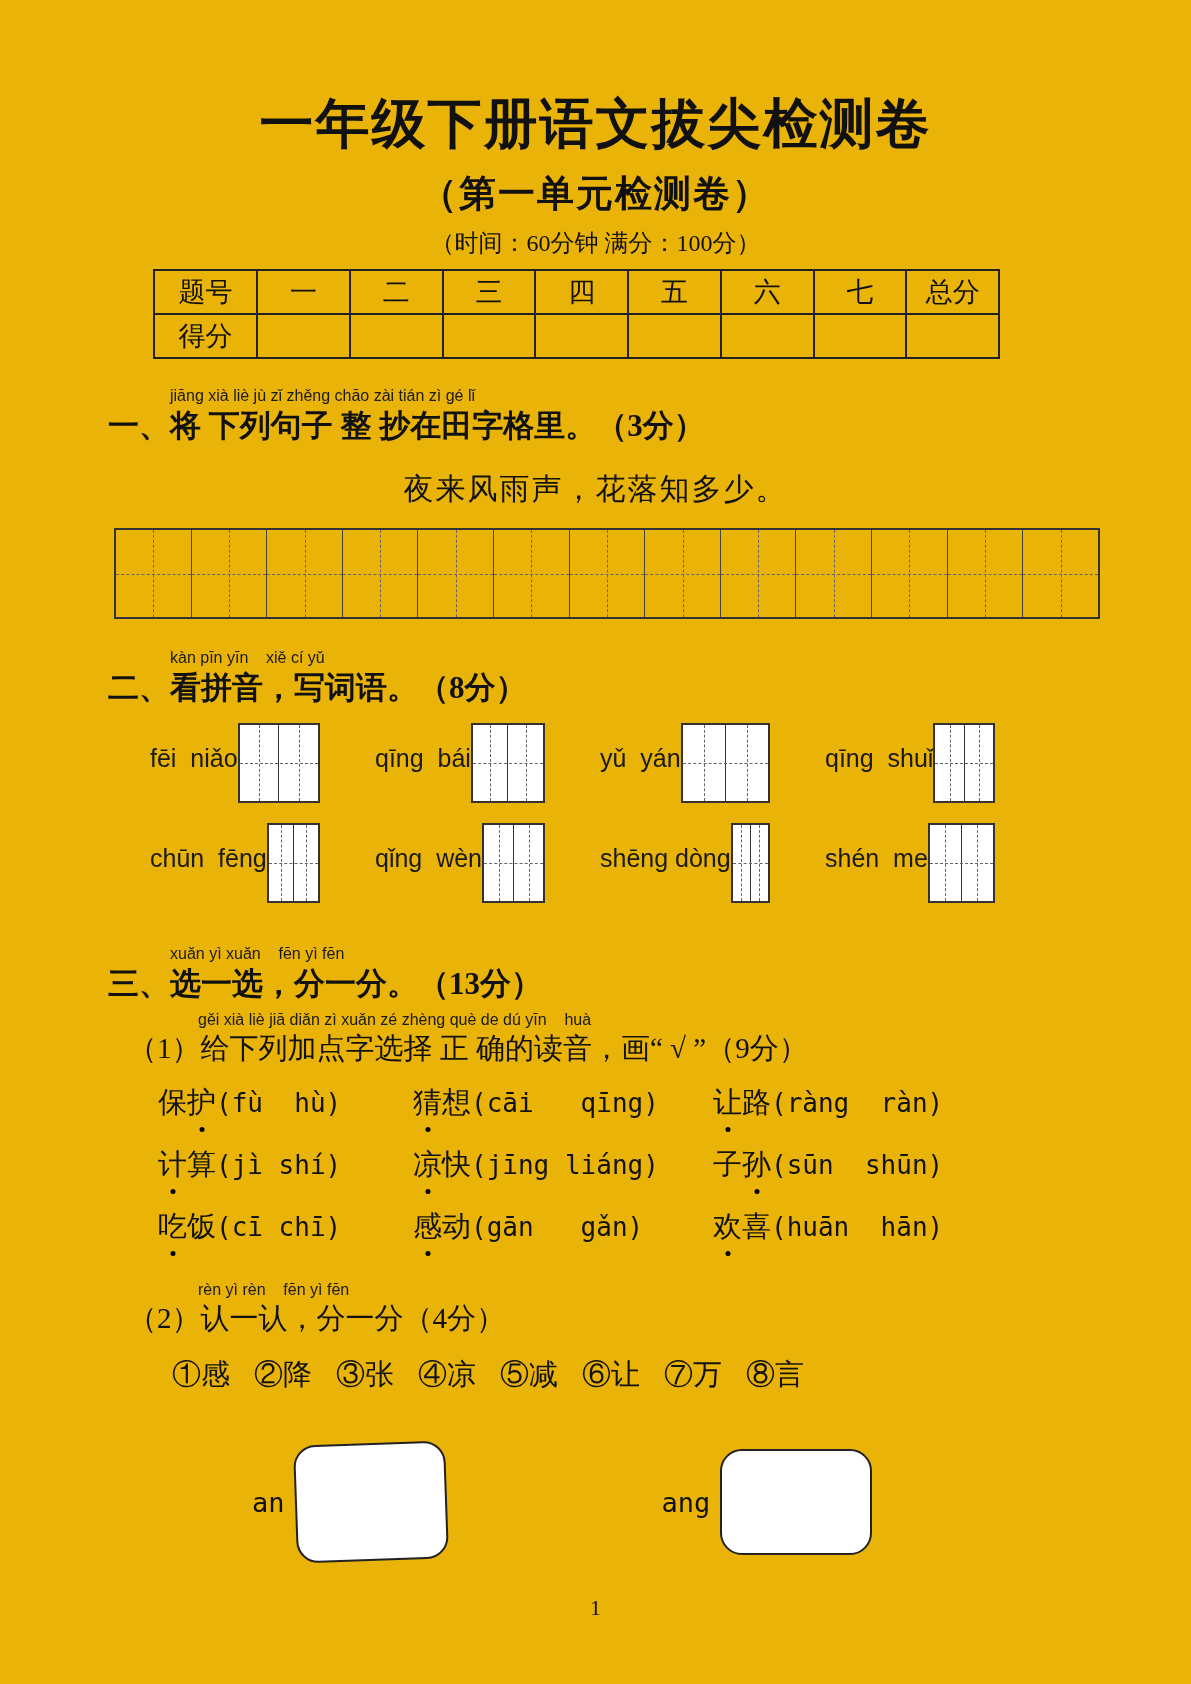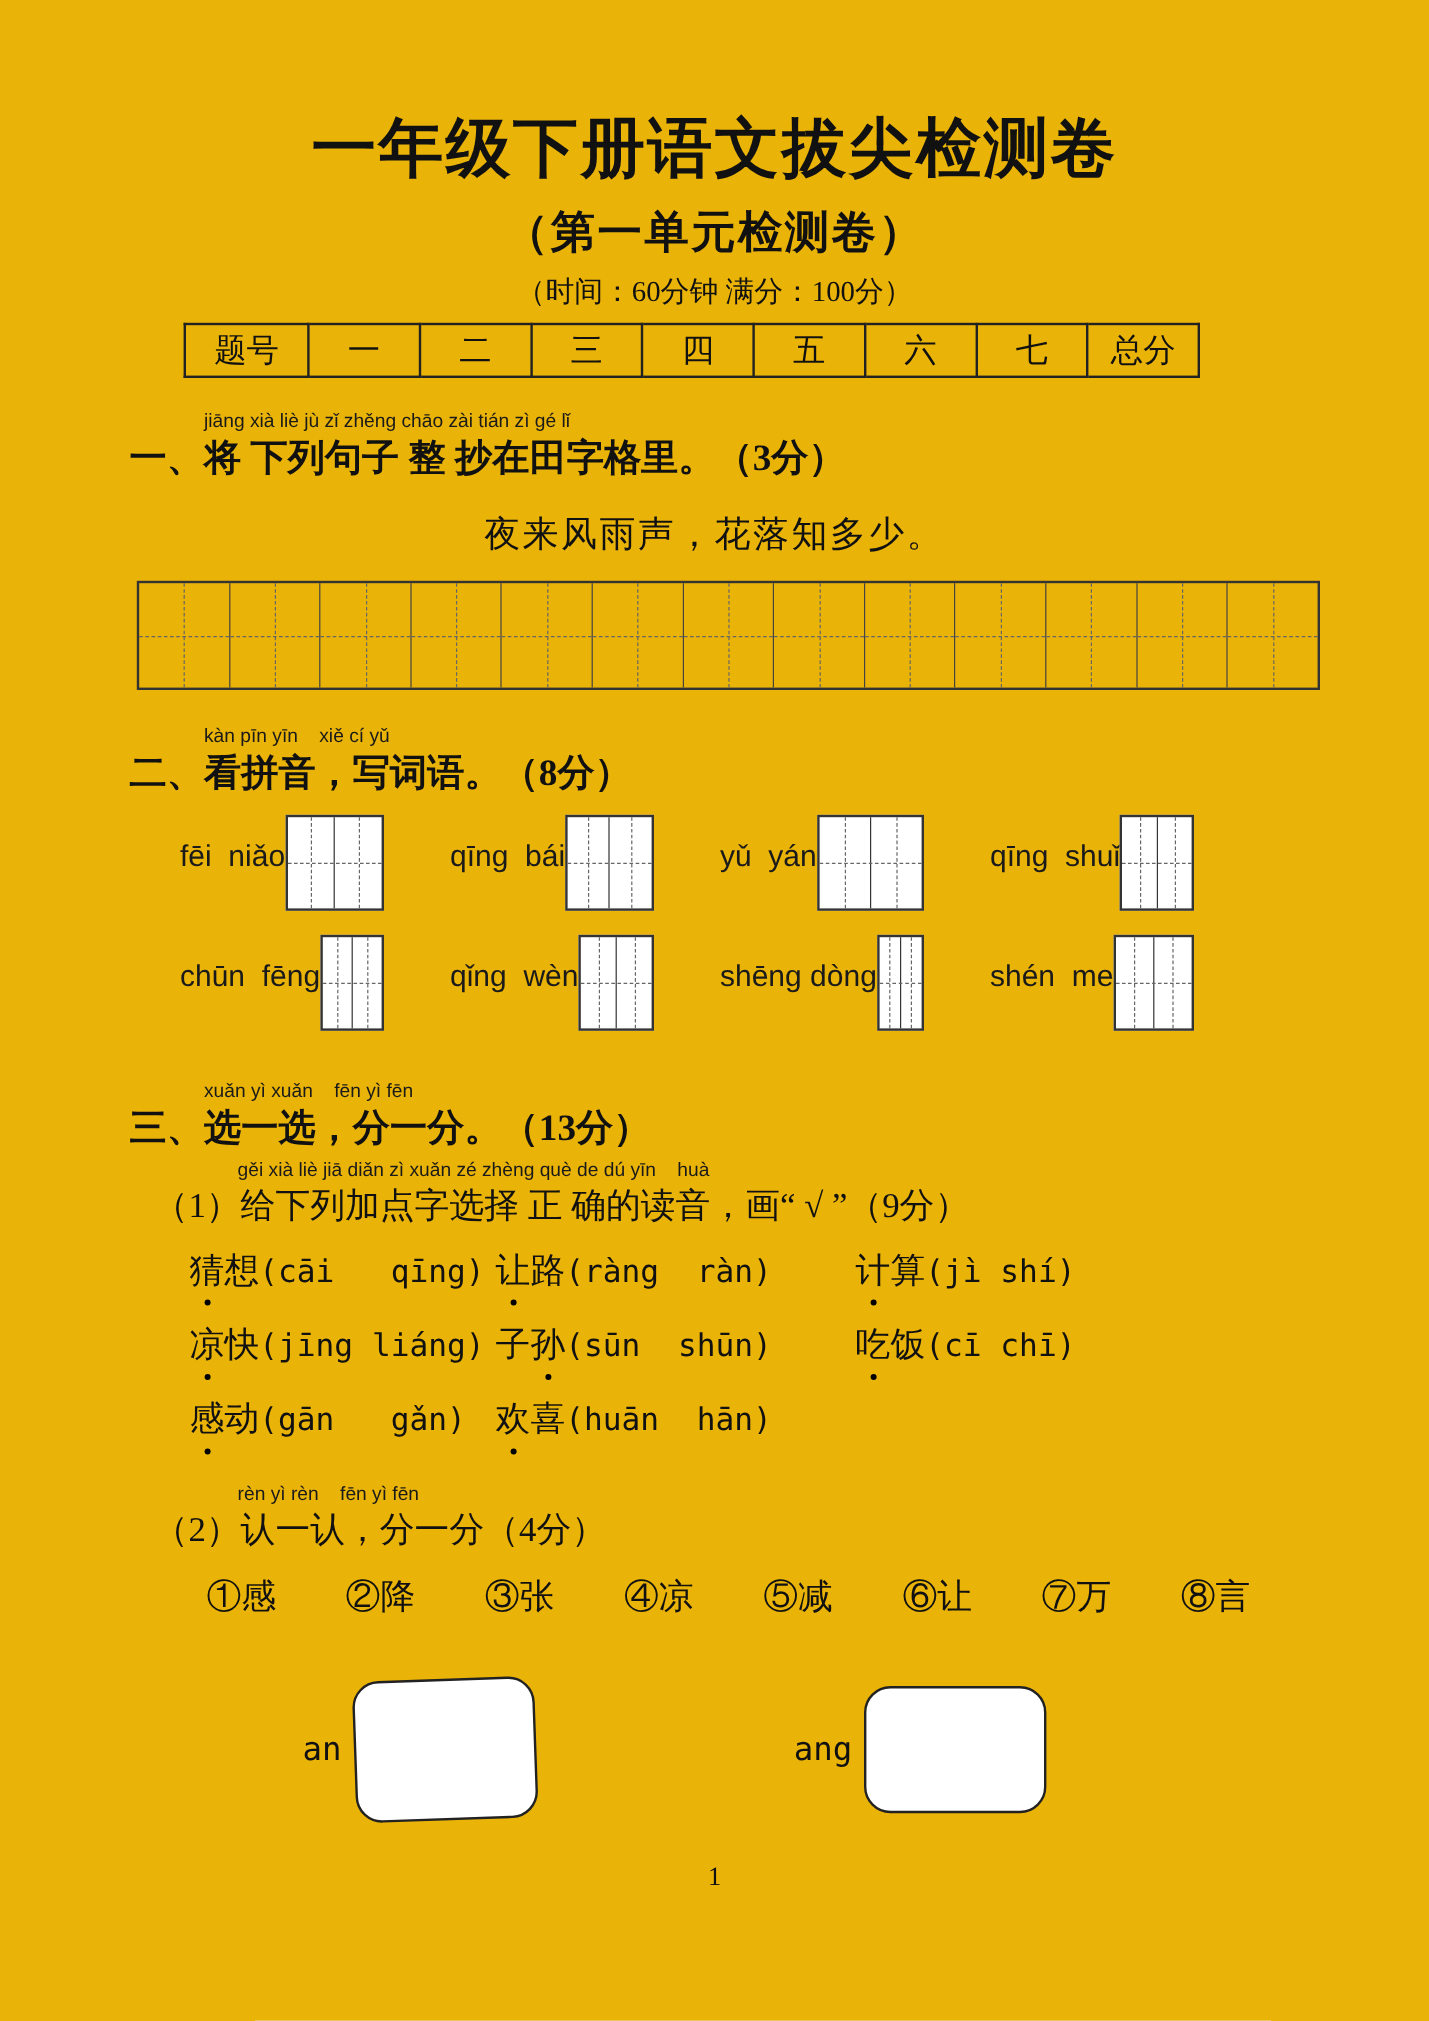--- a/index.html
+++ b/index.html
@@ -81,22 +81,22 @@
   .hz { letter-spacing:0; }
   .dotted { position:relative; display:inline-block; }
   .dotted::after {
     content:""; position:absolute; left:50%; transform:translateX(-50%);
     bottom:-9px; width:5px; height:5px; border-radius:50%; background:#000;
   }
   .reading { font-family:"DejaVu Sans Mono", monospace; font-size:26px; white-space:pre; }
 
   
   .charrow {
-    display:flex; justify-content:space-between;
-    margin:16px 4px 0 172px; width:870px; font-size:29px;
+    display:flex; 
+    margin:16px 4px 0 172px; width:870px; font-size:29px;gap:24px;
   }
   .binrow { display:flex; align-items:center; margin-top:48px; }
   .binlabel { font-size:27px; font-family:"DejaVu Sans Mono", monospace; margin-right:10px; }
   .bin {
     width:152px; height:118px; background:#fff;
     border:2.5px solid #222; border-radius:22px;
   }
   .bin-a { transform:rotate(-2deg); }
   .bin-b { height:106px; }
   .gap-an { margin-left:252px; }
@@ -119,20 +119,31 @@
       <td class="lbl">题号</td>
       <td>一</td>
       <td>二</td>
       <td>三</td>
       <td>四</td>
       <td>五</td>
       <td>六</td>
       <td>七</td>
       <td>总分</td>
     </tr>
+    <tr>
+      <td class="lbl">得分</td>
+      <td></td>
+      <td></td>
+      <td></td>
+      <td></td>
+      <td></td>
+      <td></td>
+      <td></td>
+      <td></td>
+    </tr>
   </tbody>
     </table>
 
   <div class="sec" style="margin-top:28px;">
     <div class="pinyin sec-pinyin">jiāng xià liè jù zǐ zhěng chāo zài tián zì gé lǐ</div>
     <div class="sec-head"><span>一、</span><span>将 下列句子 整 抄在田字格里。（3分）</span></div>
   </div>
   <div class="sentence">夜来风雨声，花落知多少。</div>
   <div class="biggrid">
     <div class="tzg"></div>
@@ -229,20 +240,21 @@
     <div class="pinyin sec-pinyin">xuǎn yì xuǎn    fēn yì fēn</div>
     <div class="sec-head"><span>三、</span><span>选一选，分一分。（13分）</span></div>
   </div>
 
   <div style="margin-left:128px; margin-top:6px;">
     <div class="pinyin sub-pinyin">gěi xià liè jiā diǎn zì xuǎn zé zhèng què de dú yīn    huà</div>
     <div class="sub-head">（1）给下列加点字选择 正 确的读音，画“ √ ”（9分）</div>
   </div>
 
   <div class="q1grid">
+    <div class="q1item"><span class="hz">保</span><span class="hz dotted">护</span><span class="hz"></span><span class="reading">(fù  hù)</span></div>
     <div class="q1item"><span class="hz"></span><span class="hz dotted">猜</span><span class="hz">想</span><span class="reading">(cāi   qīng)</span></div>
     <div class="q1item"><span class="hz"></span><span class="hz dotted">让</span><span class="hz">路</span><span class="reading">(ràng  ràn)</span></div>
     <div class="q1item"><span class="hz"></span><span class="hz dotted">计</span><span class="hz">算</span><span class="reading">(jì shí)</span></div>
     <div class="q1item"><span class="hz"></span><span class="hz dotted">凉</span><span class="hz">快</span><span class="reading">(jīng liáng)</span></div>
     <div class="q1item"><span class="hz">子</span><span class="hz dotted">孙</span><span class="hz"></span><span class="reading">(sūn  shūn)</span></div>
     <div class="q1item"><span class="hz"></span><span class="hz dotted">吃</span><span class="hz">饭</span><span class="reading">(cī chī)</span></div>
     <div class="q1item"><span class="hz"></span><span class="hz dotted">感</span><span class="hz">动</span><span class="reading">(gān   gǎn)</span></div>
     <div class="q1item"><span class="hz"></span><span class="hz dotted">欢</span><span class="hz">喜</span><span class="reading">(huān  hān)</span></div>
   </div>
 

